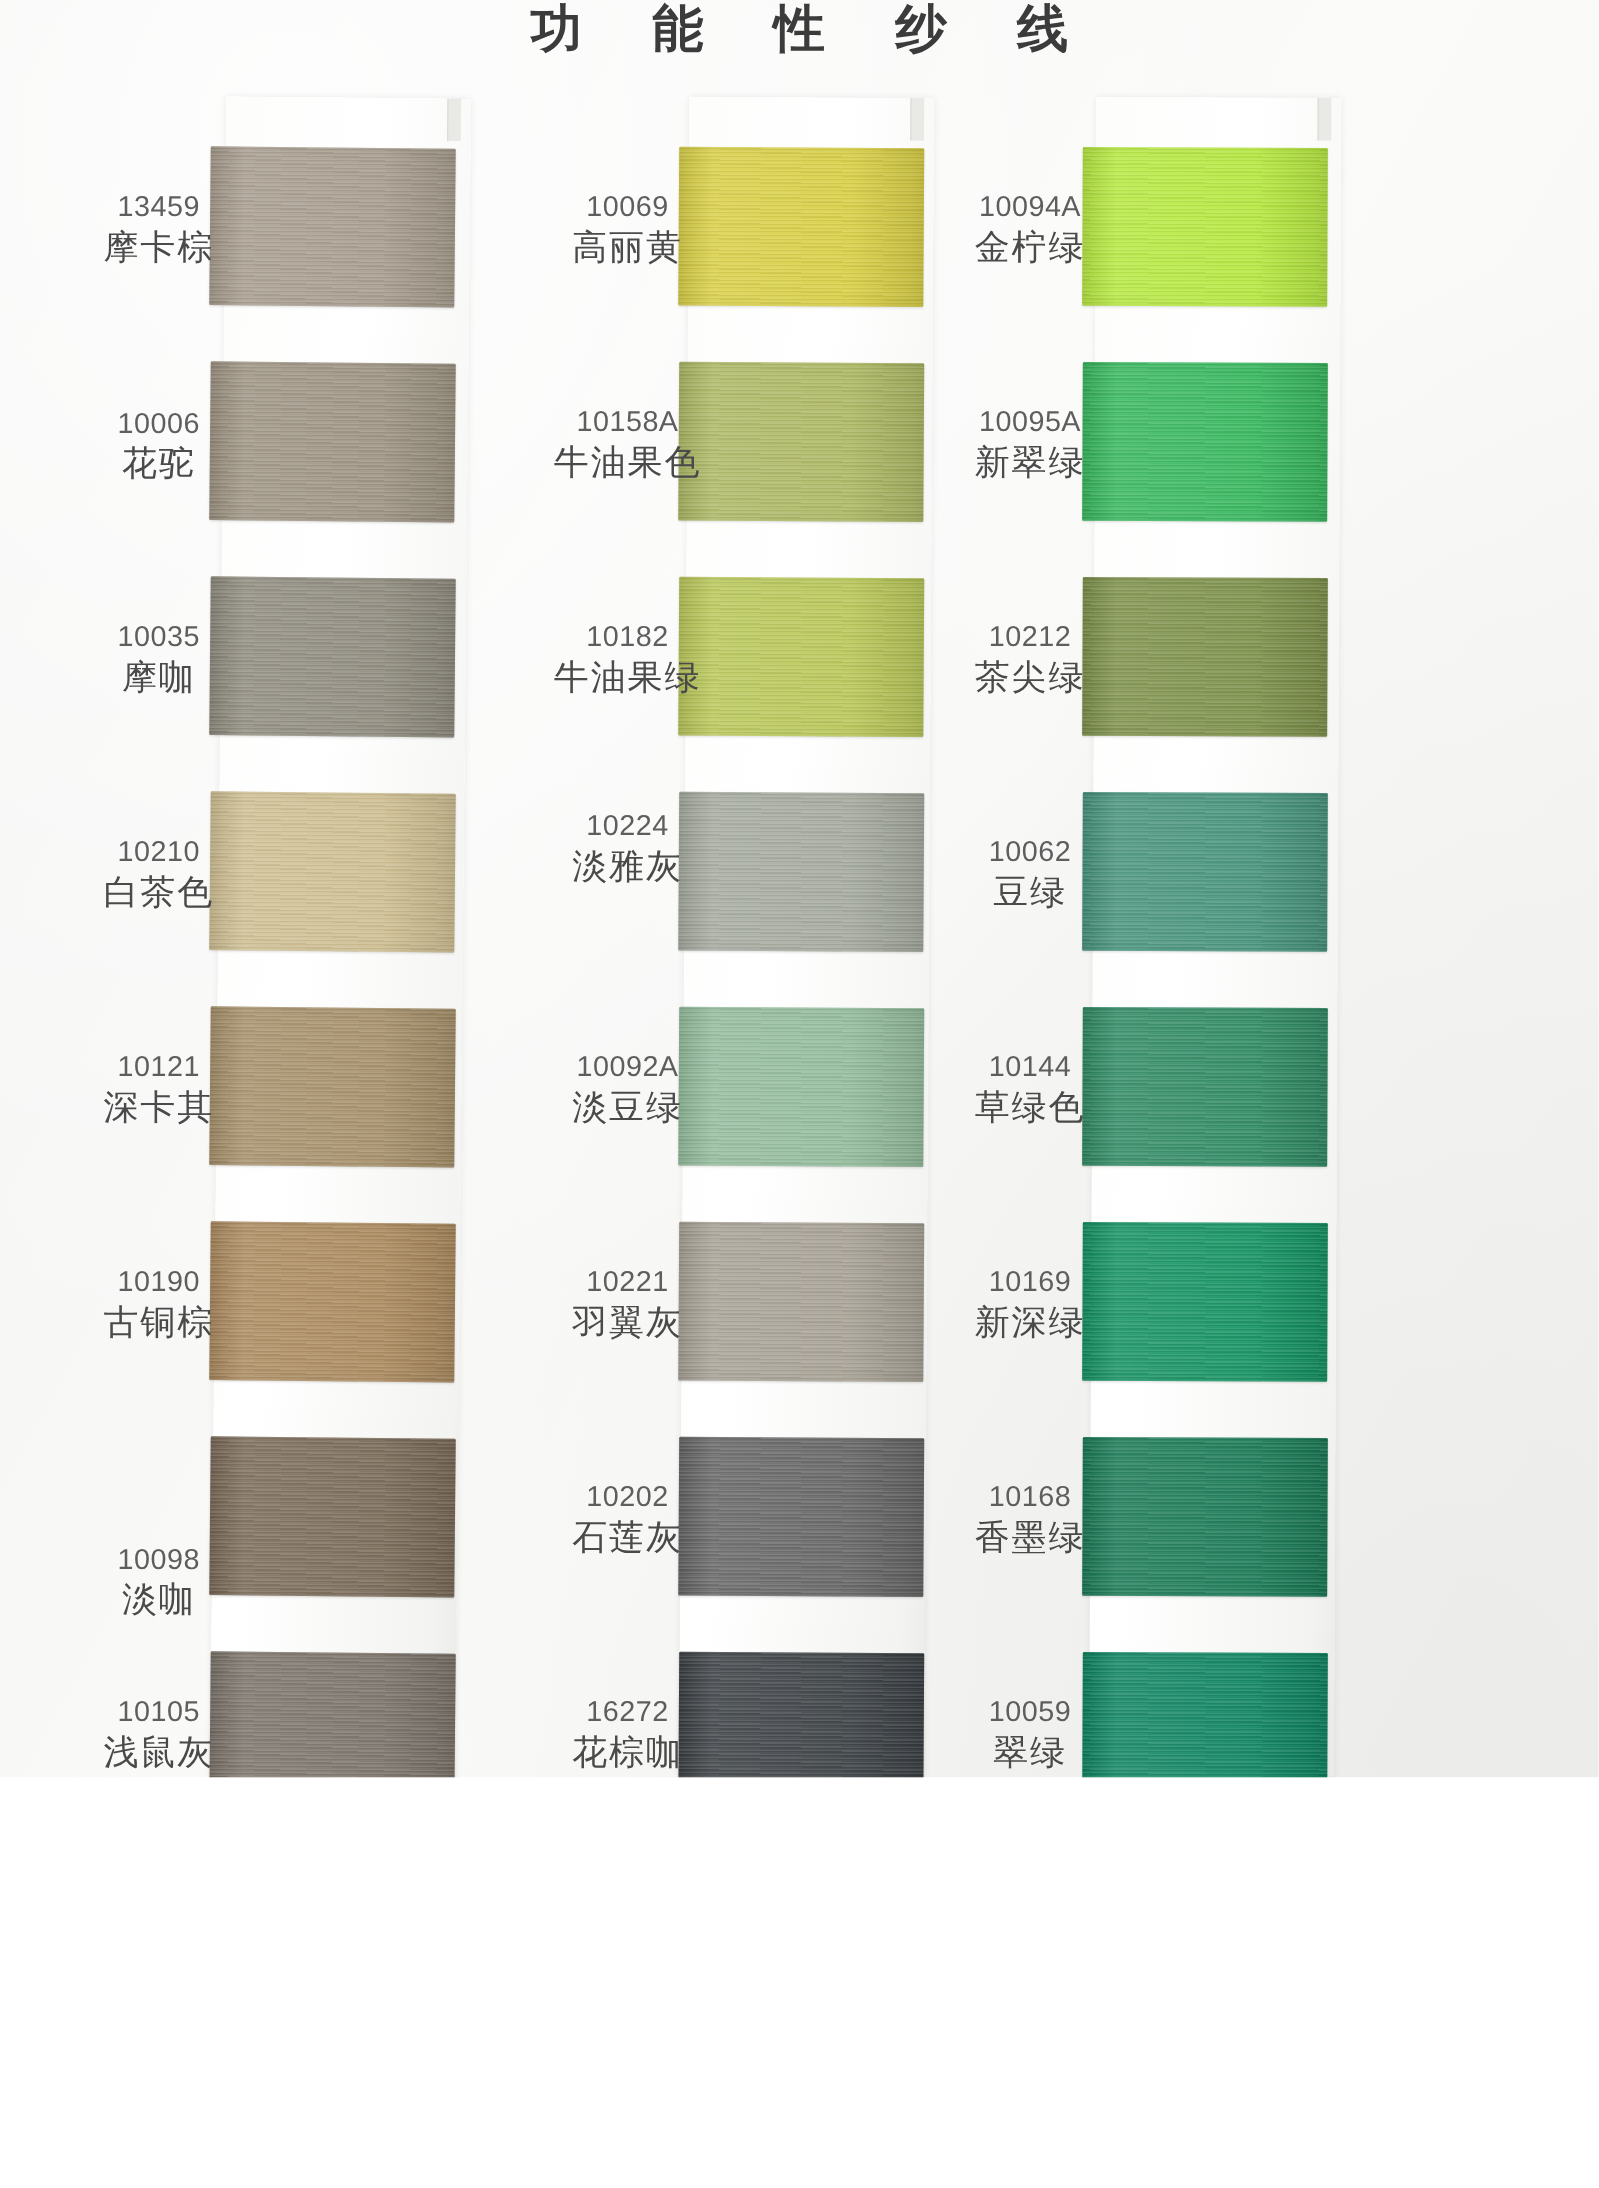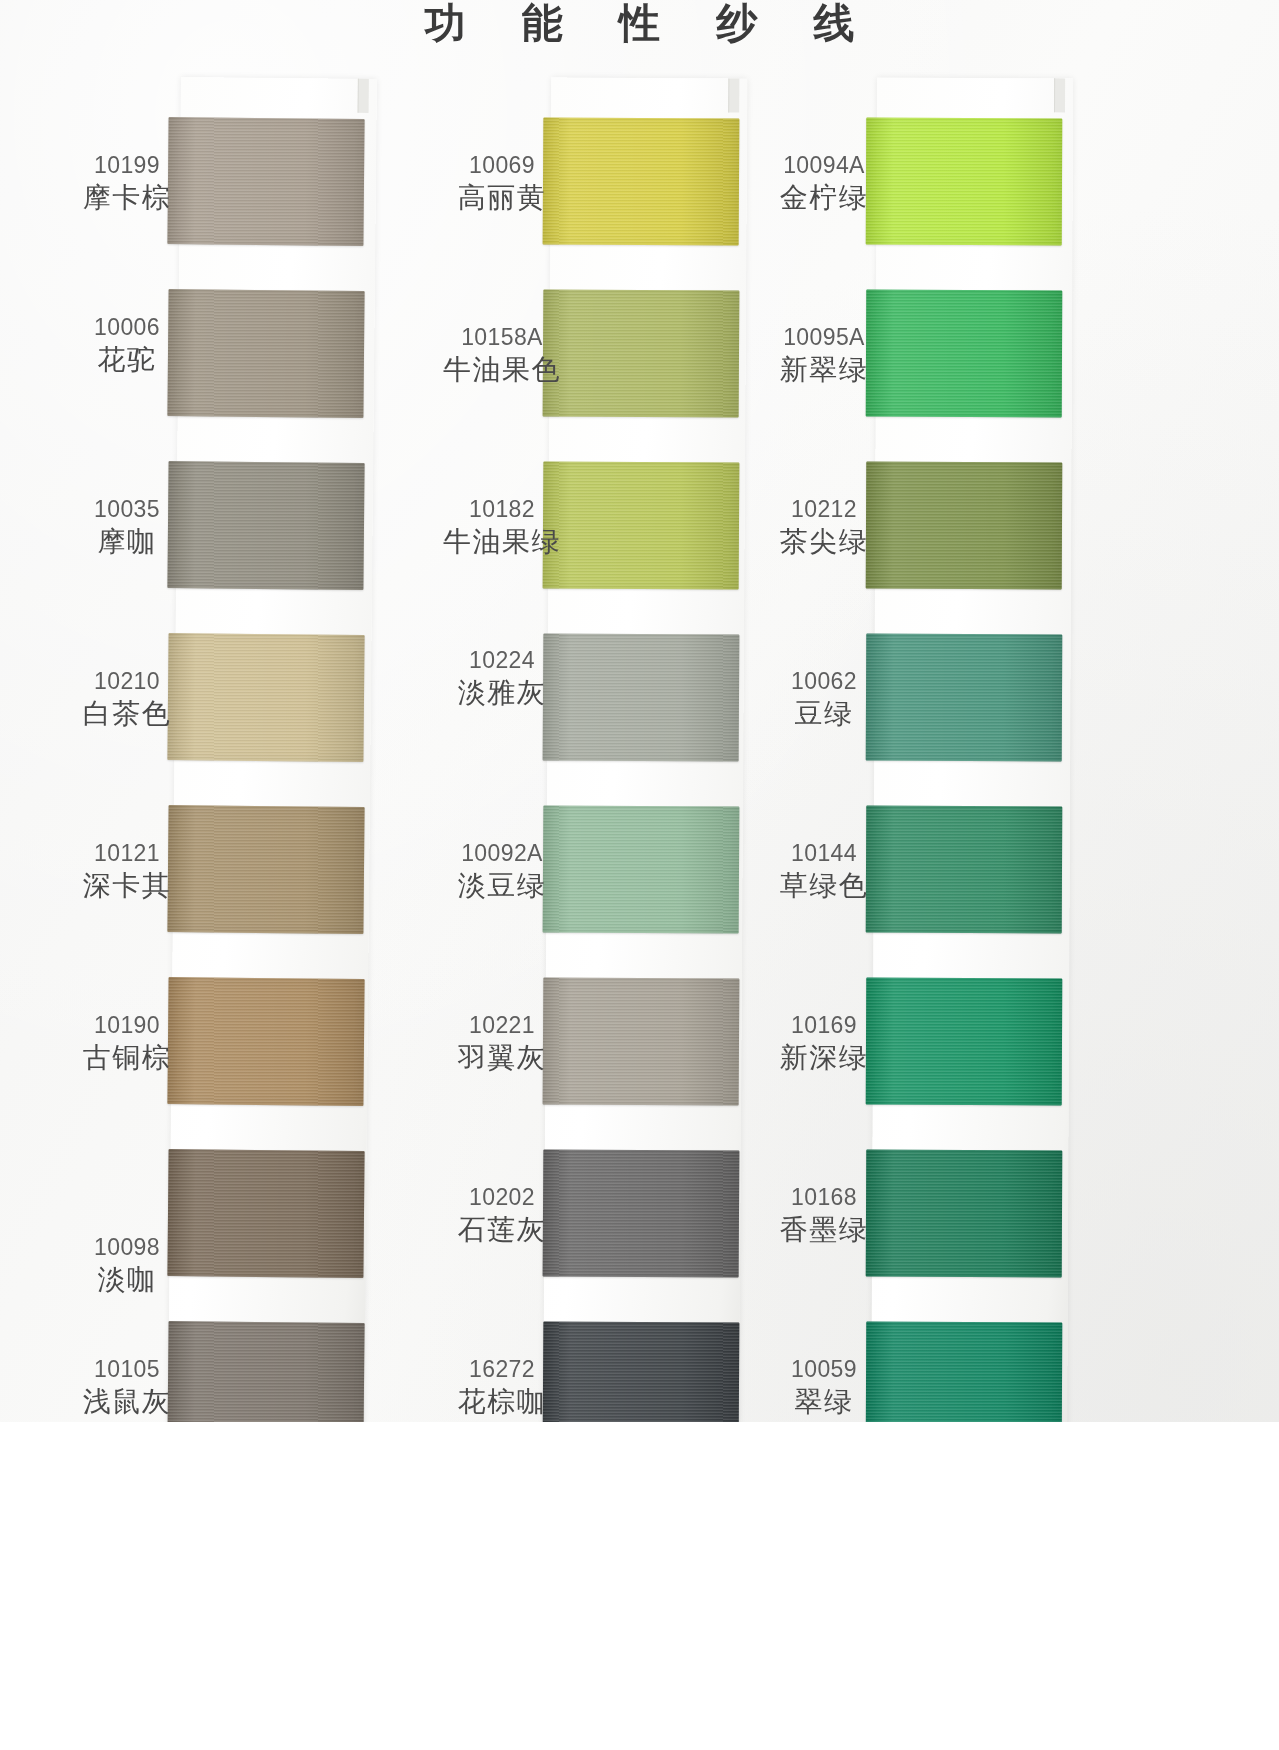--- a/index.html
+++ b/index.html
@@ -162,25 +162,25 @@
 
   <div class="title">功 能 性 纱 线</div>
 
   <div class="column col-1">
     <div class="strip">
       <div class="strip-notch"></div>
     </div>
     <div class="swatch-stack">
         <div class="band" style="top: 40px; background: rgb(167, 156, 142);"></div>
         <div class="label" style="top: 72.5px;">
-          <span class="code">10199</span>
+          <span class="code">13459</span>
           <span class="cname">摩卡棕</span>
         </div>
         <div class="band" style="top: 212px; background: rgb(157, 147, 130);"></div>
-        <div class="label" style="top: 235px;">
+        <div class="label" style="top: 246px;">
           <span class="code">10006</span>
           <span class="cname">花驼</span>
         </div>
         <div class="band" style="top: 384px; background: rgb(143, 139, 126);"></div>
         <div class="label" style="top: 416.5px;">
           <span class="code">10035</span>
           <span class="cname">摩咖</span>
         </div>
         <div class="band" style="top: 556px; background: rgb(207, 191, 146);"></div>
         <div class="label" style="top: 588.5px;">

